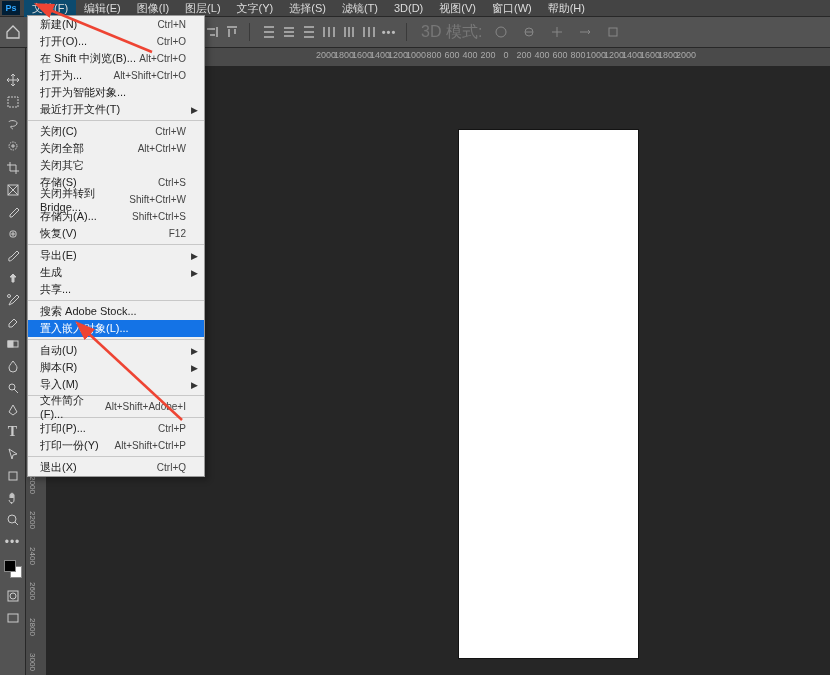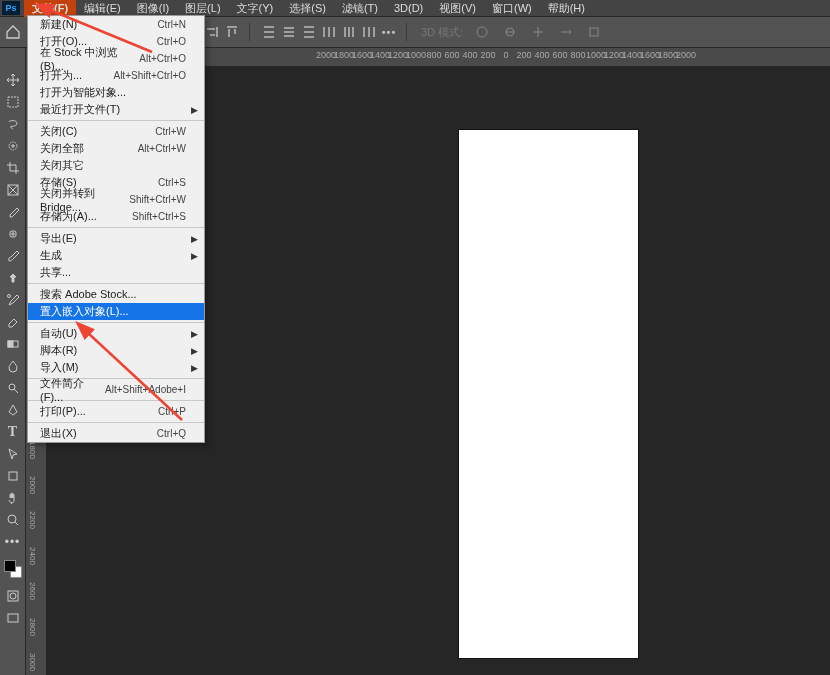--- a/index.html
+++ b/index.html
@@ -33,22 +33,21 @@
       align-items: center;
       justify-content: center;
       margin-right: 4px;
     }
     .menubar .mitem {
       padding: 1px 8px;
       color: #ddd;
       cursor: default;
     }
     .menubar .mitem.active {
-      background: #c2410c;
-      font-weight: bold;
+      background: #0c4a6e;
     }
     .options-bar {
       height: 32px;
       background: #535353;
       border-top: 1px solid #282828;
       border-bottom: 1px solid #282828;
       display: flex;
       align-items: center;
       padding-left: 4px;
       color: #bbb;
@@ -308,21 +307,21 @@
           <path d="M3 2v10M7 2v10M11 2v10" stroke="#bbb" stroke-width="1.5"></path>
         </svg>
       </div>
     <div class="obtn">
         <svg width="14" height="14" viewBox="0 0 14 14">
           <path d="M2 2v10M7 2v10M12 2v10" stroke="#bbb" stroke-width="1.5"></path>
         </svg>
       </div>
     <div class="obtn" style="font-weight:bold;letter-spacing:1px">•••</div>
   </div>
-  <span style="color:#777;font-size:11px;margin-left:4px">3D 模式:</span>
+  <span style="color:#777;font-size:16px;margin-left:4px">3D 模式:</span>
   <div class="obtn">
       <svg width="14" height="14" viewBox="0 0 14 14">
         <circle cx="7" cy="7" r="5" fill="none" stroke="#888"></circle>
       </svg>
     </div>
   <div class="obtn">
       <svg width="14" height="14" viewBox="0 0 14 14">
         <circle cx="7" cy="7" r="4" fill="none" stroke="#888"></circle>
         <path d="M3 7h8" stroke="#888"></path>
       </svg>
@@ -523,21 +522,21 @@
 <div class="file-menu" id="file-menu">
     <div class="row">
       <span>新建(N)</span>
       <span class="shortcut">Ctrl+N</span>
     </div>
     <div class="row">
       <span>打开(O)...</span>
       <span class="shortcut">Ctrl+O</span>
     </div>
     <div class="row">
-      <span>在 Stock 中浏览(B)...</span>
+      <span>在 Shift 中浏览(B)...</span>
       <span class="shortcut">Alt+Ctrl+O</span>
     </div>
     <div class="row">
       <span>打开为...</span>
       <span class="shortcut">Alt+Shift+Ctrl+O</span>
     </div>
     <div class="row">
       <span>打开为智能对象...</span>
     </div>
     <div class="row">
@@ -561,20 +560,24 @@
       <span class="shortcut">Ctrl+S</span>
     </div>
     <div class="row">
       <span>关闭并转到 Bridge...</span>
       <span class="shortcut">Shift+Ctrl+W</span>
     </div>
     <div class="row">
       <span>存储为(A)...</span>
       <span class="shortcut">Shift+Ctrl+S</span>
     </div>
+    <div class="row">
+      <span>恢复(V)</span>
+      <span class="shortcut">F12</span>
+    </div>
     <div class="sep"></div>
     <div class="row">
       <span>导出(E)</span>
       <span class="sub-arrow">▶</span>
     </div>
     <div class="row">
       <span>生成</span>
       <span class="sub-arrow">▶</span>
     </div>
     <div class="row">
@@ -602,20 +605,24 @@
     </div>
     <div class="sep"></div>
     <div class="row">
       <span>文件简介(F)...</span>
       <span class="shortcut">Alt+Shift+Adobe+I</span>
     </div>
     <div class="sep"></div>
     <div class="row">
       <span>打印(P)...</span>
       <span class="shortcut">Ctrl+P</span>
+    </div>
+    <div class="row">
+      <span>打印一份(Y)</span>
+      <span class="shortcut">Alt+Shift+Ctrl+P</span>
     </div>
     <div class="sep"></div>
     <div class="row">
       <span>退出(X)</span>
       <span class="shortcut">Ctrl+Q</span>
     </div>
   </div>
 
 <svg class="arrow-svg">
   <defs>

